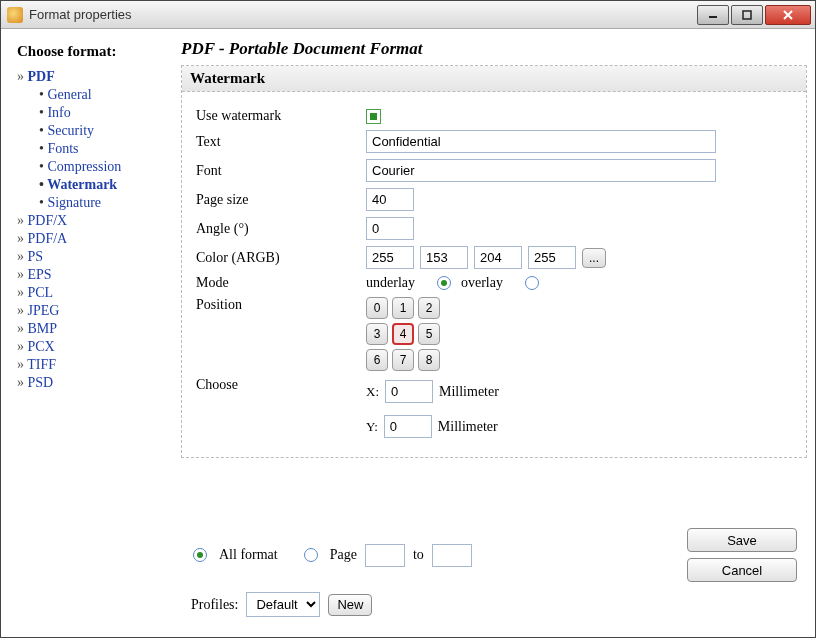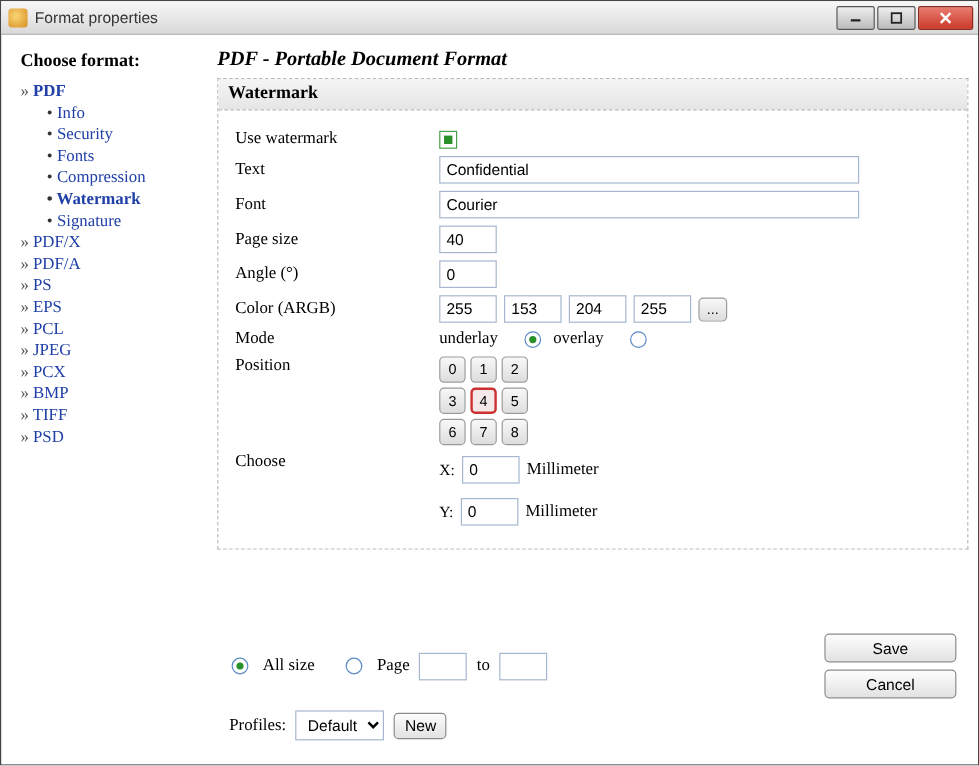--- a/index.html
+++ b/index.html
@@ -201,34 +201,35 @@
             <line x1="10" y1="2" x2="2" y2="10" stroke="#fff" stroke-width="2"></line>
           </svg>
       </div>
     </div>
   </div>
 
   <div class="content">
     <div class="sidebar">
       <h3>Choose format:</h3>
       <div class="node chev bold"><a>PDF</a></div>
+      <div class="leaf bullet"><a>General</a></div>
       <div class="leaf bullet"><a>Info</a></div>
       <div class="leaf bullet"><a>Security</a></div>
       <div class="leaf bullet"><a>Fonts</a></div>
       <div class="leaf bullet"><a>Compression</a></div>
       <div class="leaf bullet bold"><a>Watermark</a></div>
       <div class="leaf bullet"><a>Signature</a></div>
       <div class="node chev"><a>PDF/X</a></div>
       <div class="node chev"><a>PDF/A</a></div>
       <div class="node chev"><a>PS</a></div>
       <div class="node chev"><a>EPS</a></div>
       <div class="node chev"><a>PCL</a></div>
       <div class="node chev"><a>JPEG</a></div>
+      <div class="node chev"><a>BMP</a></div>
       <div class="node chev"><a>PCX</a></div>
-      <div class="node chev"><a>BMP</a></div>
       <div class="node chev"><a>TIFF</a></div>
       <div class="node chev"><a>PSD</a></div>
     </div>
 
     <div class="main">
       <h2>PDF - Portable Document Format</h2>
 
       <div class="section">
         <div class="section-header">Watermark</div>
         <div class="section-body">
@@ -329,21 +330,21 @@
           </div>
 
         </div>
       </div>
 
       <div style="flex:1"></div>
 
       <div class="footer">
         <div class="footer-row">
           <span class="radio checked"></span>
-          <span>All size</span>
+          <span>All format</span>
           <span style="width:8px"></span>
           <span class="radio"></span>
           <span>Page</span>
           <span class="page-inputs"><input type="text" value="" style=""></span>
           <span>to</span>
           <span class="page-inputs"><input type="text" value="" style=""></span>
           <div class="actions">
             <div class="btn">Save</div>
             <div class="btn">Cancel</div>
           </div>

